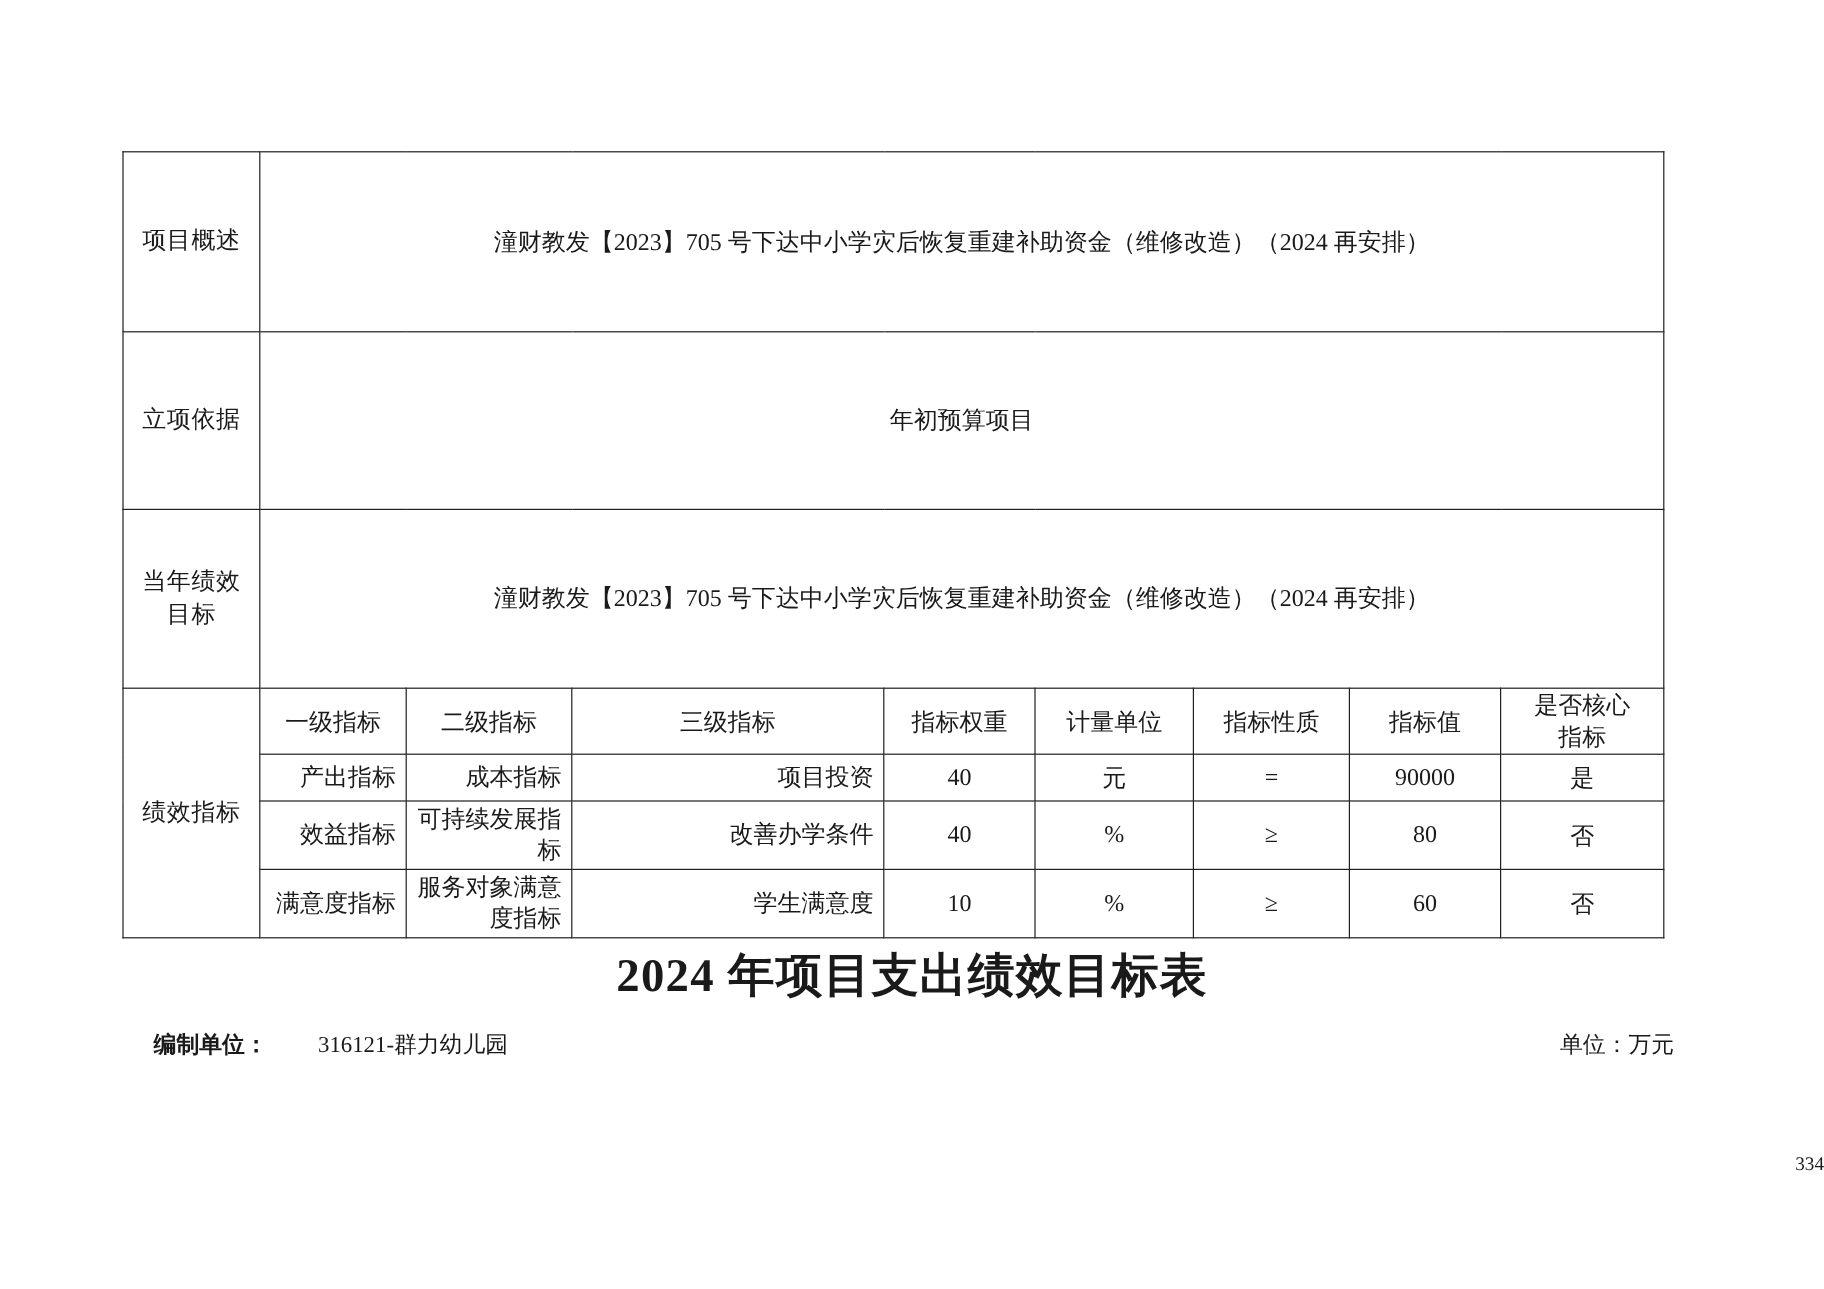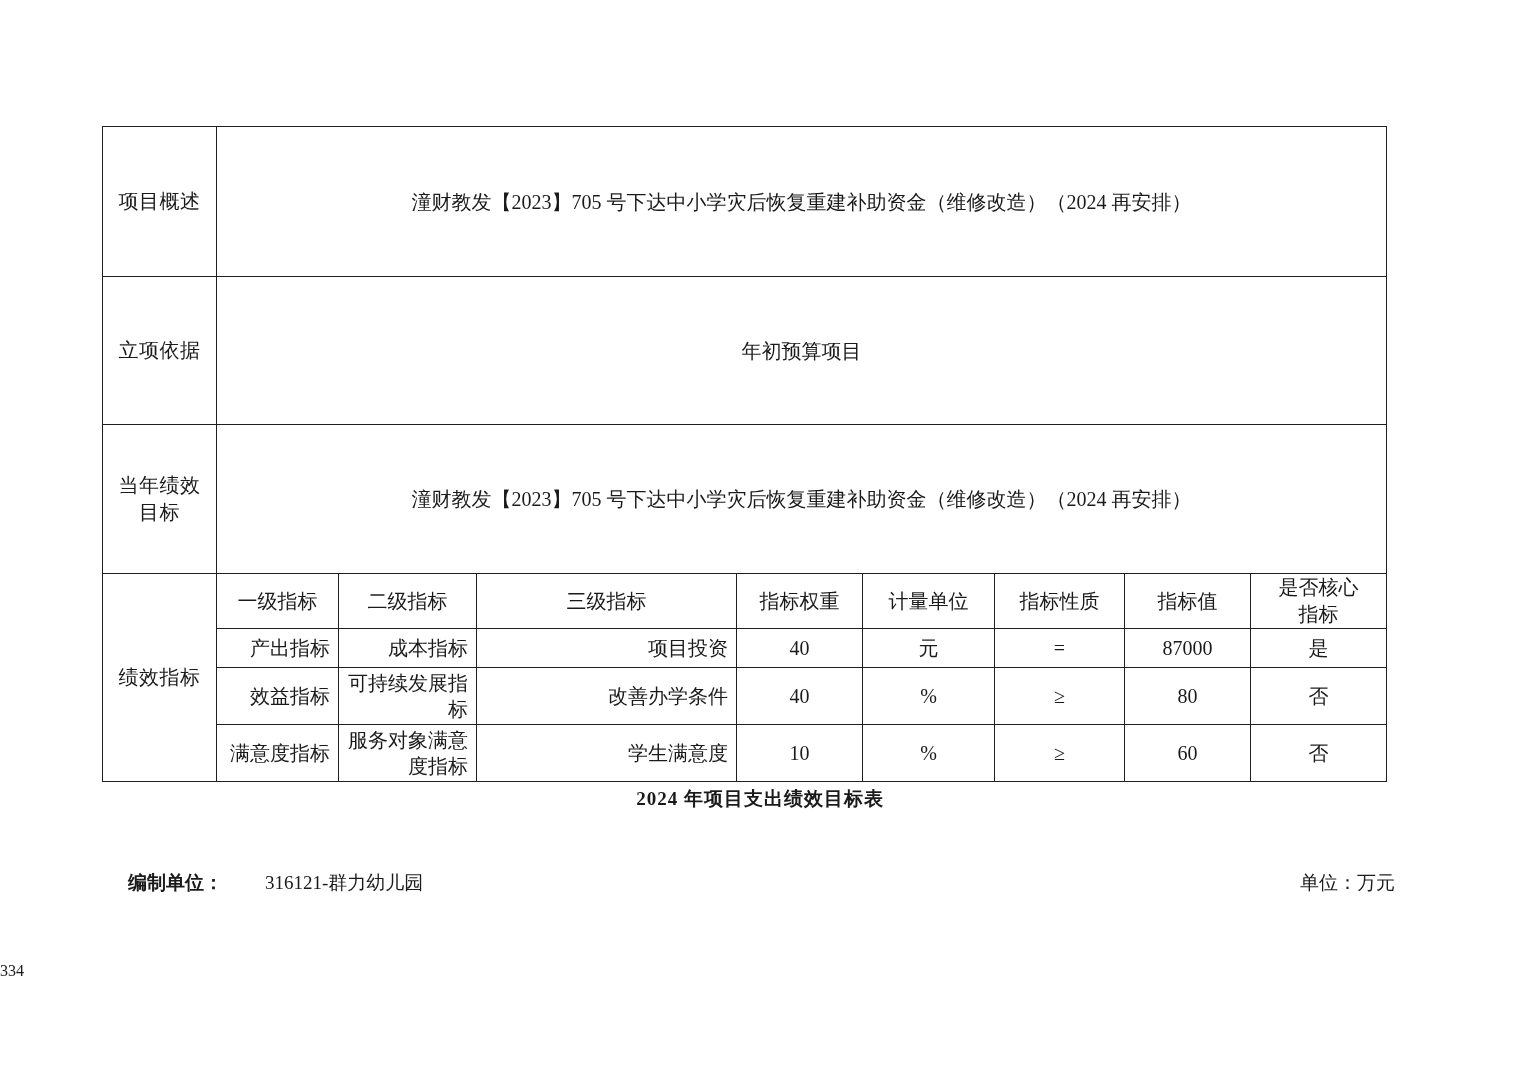--- a/index.html
+++ b/index.html
@@ -54,44 +54,44 @@
     text-align: center;
     padding: 0 15px;
   }
 
   .title {
     position: absolute;
     left: 0;
     top: 786px;
     width: 100%;
     text-align: center;
-    font-size: 19px;
+    font-size: 39px;
     font-weight: bold;
     letter-spacing: 1px;
   }
 
   .meta {
     position: absolute;
     left: 128px;
     right: 125px;
     top: 858px;
     display: flex;
     align-items: baseline;
     font-size: 19px;
   }
   .meta-label { font-weight: bold; }
-  .meta-value { margin-left: 42px; margin-top: 12px; }
+  .meta-value { margin-left: 42px; }
   .unit-label { margin-left: auto; }
 
   .page-num {
     position: absolute;
     left: 0;
     top: 962px;
     width: 100%;
-    text-align: left;
+    text-align: right;
     font-size: 16px;
   }
 </style>
 </head>
 <body>
 
 <div class="doc">
 
   <table class="main-table">
     <colgroup>
@@ -134,21 +134,21 @@
       <td class="ind-h">是否核心指标</td>
     </tr>
 
     <tr style="height:39px">
       <td class="ind-left">产出指标</td>
       <td class="ind-left">成本指标</td>
       <td class="ind-left">项目投资</td>
       <td class="ind-center">40</td>
       <td class="ind-center">元</td>
       <td class="ind-center">=</td>
-      <td class="ind-center">87000</td>
+      <td class="ind-center">90000</td>
       <td class="ind-center">是</td>
     </tr>
 
     <tr style="height:55px">
       <td class="ind-left">效益指标</td>
       <td class="ind-left">可持续发展指标</td>
       <td class="ind-left">改善办学条件</td>
       <td class="ind-center">40</td>
       <td class="ind-center">%</td>
       <td class="ind-center">≥</td>

